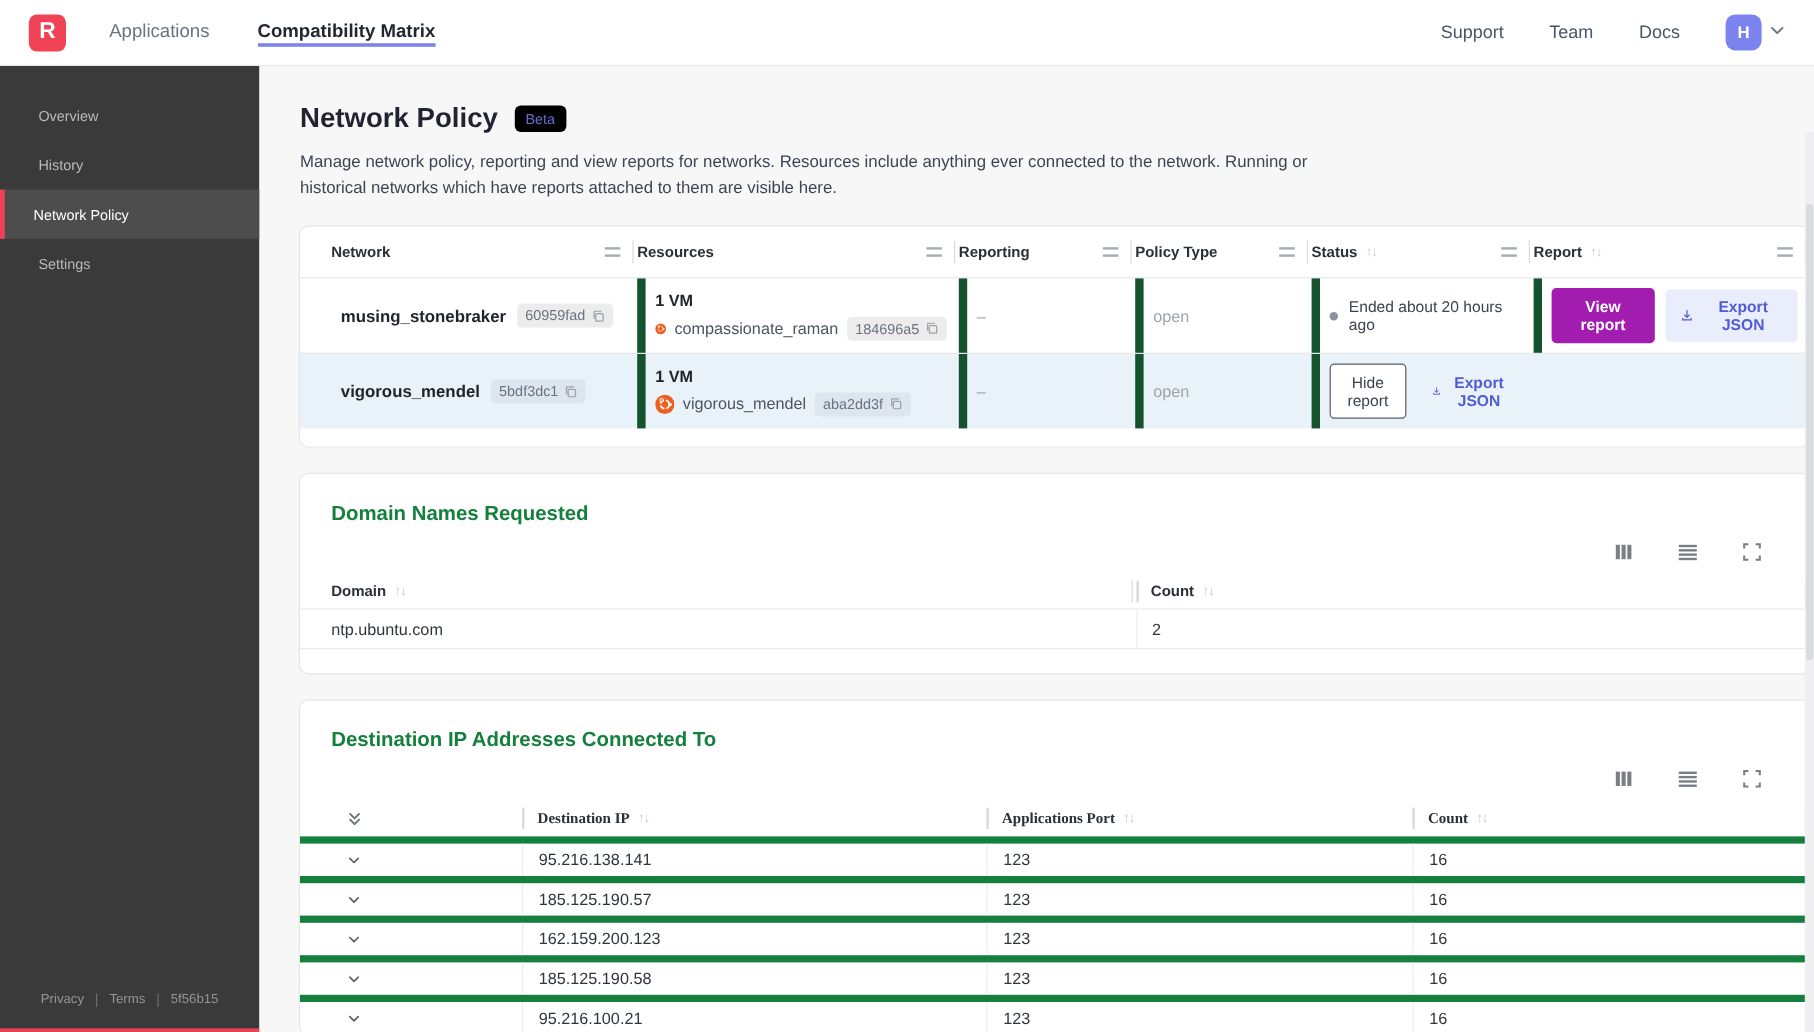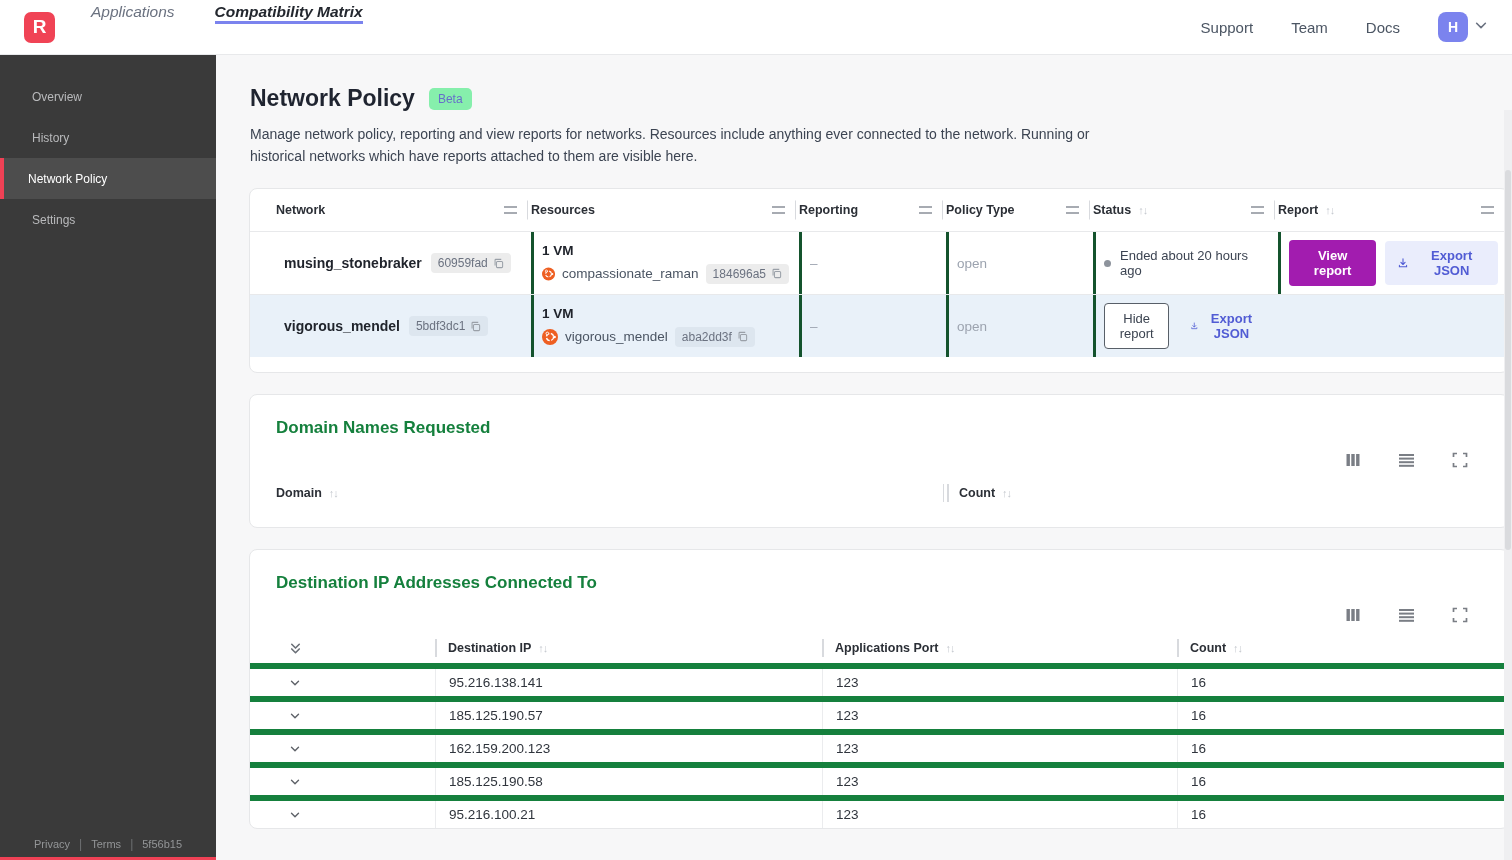--- a/index.html
+++ b/index.html
@@ -1,63 +1,63 @@
 <!DOCTYPE html>
 <html><head>
 <meta charset="utf-8">
 <style>
   * { margin:0; padding:0; box-sizing:border-box; }
   html,body { width:1512px; height:860px; overflow:hidden; font-family:"Liberation Sans","DejaVu Sans",sans-serif; background:#f7f7f8; color:#2a2e35; }
 
   
   .topbar { height:55px; background:#ffffff; border-bottom:1px solid #e8e9eb; display:flex; align-items:stretch; padding:0 24px; position:relative; z-index:5; }
   .logo { width:31px; height:31px; border-radius:7px; background:#f04355; color:#fff; font-weight:bold; font-size:19px; display:flex; align-items:center; justify-content:center; align-self:center; }
-  .top-tabs { display:flex; align-items:flex-start; margin-left:36px;font-style:italic; }
+  .top-tabs { display:flex; align-items:center; margin-left:36px; }
   .top-tab { display:flex; align-items:center; padding:0 0; margin-right:40px; font-size:15.5px; color:#6b7280; border-bottom:3px solid transparent; border-top:3px solid transparent; cursor:pointer; }
   .top-tab.active { color:#23272e; font-weight:700; border-bottom-color:#7b83ee; }
   .top-right { margin-left:auto; display:flex; align-items:center; gap:38px; }
   .top-link { font-size:15px; color:#4b5563; cursor:pointer; }
   .avatar-wrap { display:flex; align-items:center; gap:6px; cursor:pointer; }
   .avatar { width:30px; height:30px; border-radius:8px; background:#7b83ee; color:#fff; font-size:14px; font-weight:600; display:flex; align-items:center; justify-content:center; }
 
   
   .layout { display:flex; height:805px; }
   .sidebar { width:216px; background:#3a3a3a; position:relative; flex-shrink:0; padding-top:21px; }
   .side-item { height:41px; display:flex; align-items:center; padding-left:28px; font-size:12px; color:#b9babc; cursor:pointer; border-left:4px solid transparent; }
   .side-item.active { background:#4d4d4d; color:#ffffff; border-left-color:#ef4155; padding-left:24px; }
-  .side-footer { position:absolute; bottom:9px; left:0; width:100%; text-align:center; font-size:11px; color:#939597; display:flex; justify-content:center; align-items:center; gap:9px; }
+  .side-footer { position:absolute; bottom:20px; left:0; width:100%; text-align:center; font-size:11px; color:#939597; display:flex; justify-content:center; align-items:center; gap:9px; }
   .side-footer .bar { color:#6e7072; font-size:12px; }
   .side-footer span { cursor:pointer; }
   .side-red-strip { position:absolute; bottom:0; left:0; width:100%; height:3px; background:#ef4155; }
   .main { flex:1; padding:22px 19px 0 17px; overflow:hidden; position:relative; }
   .page-scrollbar { position:absolute; right:0; top:55px; bottom:0; width:8px; background:#efeff1; }
   .page-scroll-thumb { position:absolute; right:1px; top:60px; width:6px; height:380px; border-radius:3px; background:#dadbde; }
 
   
   .title-row { display:flex; align-items:center; gap:14px; padding-left:17px; margin-top:8px; }
   h1 { font-size:23px; font-weight:700; color:#1f2430; }
-  .beta-badge { background:#86efac; color:#666fc9; font-size:12px; font-weight:500; padding:4px 9px; border-radius:5px; }
+  .beta-badge { background:#000000; color:#666fc9; font-size:12px; font-weight:500; padding:4px 9px; border-radius:5px; }
   .page-desc { margin:12px 0 0 17px; font-size:14px; line-height:1.55; color:#3c4452; max-width:885px; }
 
   
   .card { background:#fff; border:1px solid #e6e7e9; border-radius:8px; margin-top:21px; margin-left:16px; width:1260px; }
   .card-title { font-size:17px; font-weight:700; color:#15803d; padding:23px 26px 0 26px; }
   .card-toolbar { display:flex; justify-content:flex-end; gap:37px; padding:14px 40px 10px 0; }
   .tool-icon { cursor:pointer; display:flex; align-items:center; }
 
   
   .nt-header { display:grid; grid-template-columns:255px 268px 147px 147px 185px 1fr; padding-left:26px; height:42px; align-items:center; }
   .nt-hcell { display:flex; align-items:center; height:100%; position:relative; padding-right:14px; font-size:12.5px; font-weight:700; color:#2b2f36; }
   .nt-hcell::after { content:''; position:absolute; right:3px; top:50%; transform:translateY(-50%); width:1.5px; height:19px; background:#d8dade; }
   .handle { width:13px; height:8px; border-top:2px solid #a7abb2; border-bottom:2px solid #a7abb2; margin-left:auto; cursor:col-resize; }
   .sort { font-size:11px; color:#c4c8ce; margin-left:7px; letter-spacing:-1px; cursor:pointer; }
   .nt-row { display:grid; grid-template-columns:255px 268px 147px 147px 185px 1fr; padding-left:26px; border-top:1px solid #e8e9eb; min-height:54px; align-items:center; }
   .nt-row.highlight { background:#e9f1f9; }
   .nt-row > .nt-cell { padding:8px 10px 8px 8px; align-self:stretch; display:flex; flex-direction:column; justify-content:center; }
-  .nt-row > .nt-cell + .nt-cell { border-left:3px solid #14532d; }
+  .nt-row > .nt-cell + .nt-cell { border-left:7px solid #14532d; }
   .net-line { display:flex; align-items:center; gap:9px; }
   .net-name { font-size:14px; font-weight:700; color:#20242c; }
   .id-badge { display:inline-flex; align-items:center; gap:5px; background:#ececec; border-radius:4px; padding:3px 7px; font-size:12px; color:#6b7280; cursor:pointer; }
   .nt-row.highlight .id-badge { background:#dde6ef; }
   .vm-count { font-size:13.5px; font-weight:700; color:#20242c; margin-bottom:6px; }
   .vm-line { display:flex; align-items:center; gap:7px; font-size:13.5px; color:#4b5563; }
   .muted { color:#9ca3af; font-size:13.5px; }
   .status-line { display:flex; align-items:center; gap:9px; font-size:13px; color:#3c4452; }
   .status-dot { width:7px; height:7px; border-radius:50%; background:#8d939c; flex-shrink:0; }
   .report-cell-inner { display:flex; align-items:center; gap:9px; }
@@ -71,21 +71,21 @@
   .dm-header { display:grid; grid-template-columns:671px 1fr; padding-left:26px; height:29px; align-items:center; }
   .dm-hcell { display:flex; align-items:center; height:100%; position:relative; font-size:12.5px; font-weight:700; color:#2b2f36; }
   .dm-hcell::after { content:''; position:absolute; right:3px; top:50%; transform:translateY(-50%); width:1.5px; height:18px; background:#d8dade; }
   .dm-hcell + .dm-hcell { padding-left:12px; }
   .dm-hcell + .dm-hcell::before { content:''; position:absolute; left:0; top:50%; transform:translateY(-50%); width:1.5px; height:18px; background:#d8dade; }
   .dm-row { display:grid; grid-template-columns:671px 1fr; padding-left:26px; height:34px; align-items:center; border-top:1px solid #e8e9eb; border-bottom:1px solid #e8e9eb; font-size:13.5px; color:#30353d; }
   .dm-cell + .dm-cell { border-left:1px solid #ebecee; padding-left:12px; align-self:stretch; display:flex; align-items:center; }
   .dm-bottom-pad { height:20px; }
 
   
-  .dt-header { display:grid; grid-template-columns:159px 387px 355px 1fr; padding-left:26px; height:30px; align-items:center; }
+  .dt-header { display:grid; grid-template-columns:159px 387px 355px 1fr; padding-left:26px; height:30px; align-items:center;font-family:Liberation Serif, serif; }
   .dt-hcell { display:flex; align-items:center; height:100%; position:relative; font-size:12.5px; font-weight:700; color:#2b2f36; }
   .dt-hcell + .dt-hcell { padding-left:13px; }
   .dt-hcell + .dt-hcell::before { content:''; position:absolute; left:0; top:50%; transform:translateY(-50%); width:1.5px; height:18px; background:#d8dade; }
   .dt-hcell:last-child::after { content:''; position:absolute; right:3px; top:50%; transform:translateY(-50%); width:1.5px; height:18px; background:#d8dade; }
   .dt-row { display:grid; grid-template-columns:159px 387px 355px 1fr; padding-left:26px; height:33px; align-items:center; border-top:6px solid #15803d; font-size:13.5px; color:#30353d; }
   .dt-cell { align-self:stretch; display:flex; align-items:center; }
   .dt-cell + .dt-cell { border-left:1px solid #ebecee; padding-left:13px; }
   .expander-pad { padding-left:12px; }
   .chev-btn { cursor:pointer; display:flex; align-items:center; }
 </style>
@@ -310,20 +310,27 @@
       <div class="dm-header">
         <div class="dm-hcell">
           <span>Domain</span>
           <span class="sort">↑↓</span>
         </div>
         <div class="dm-hcell">
           <span>Count</span>
           <span class="sort">↑↓</span>
         </div>
       </div>
+      <div>
+
+          <div class="dm-row">
+            <div class="dm-cell">ntp.ubuntu.com</div>
+            <div class="dm-cell">2</div>
+          </div>
+        </div>
       <div class="dm-bottom-pad"></div>
     </div>
 
     <div class="card">
       <div class="card-title">Destination IP Addresses Connected To</div>
       <div class="card-toolbar">
         <span class="tool-icon">
           <svg width="16" height="16" viewBox="0 0 16 16">
               <rect x="1.5" y="2" width="3.4" height="12" fill="#7a7e85"></rect>
               <rect x="6.3" y="2" width="3.4" height="12" fill="#7a7e85"></rect>

